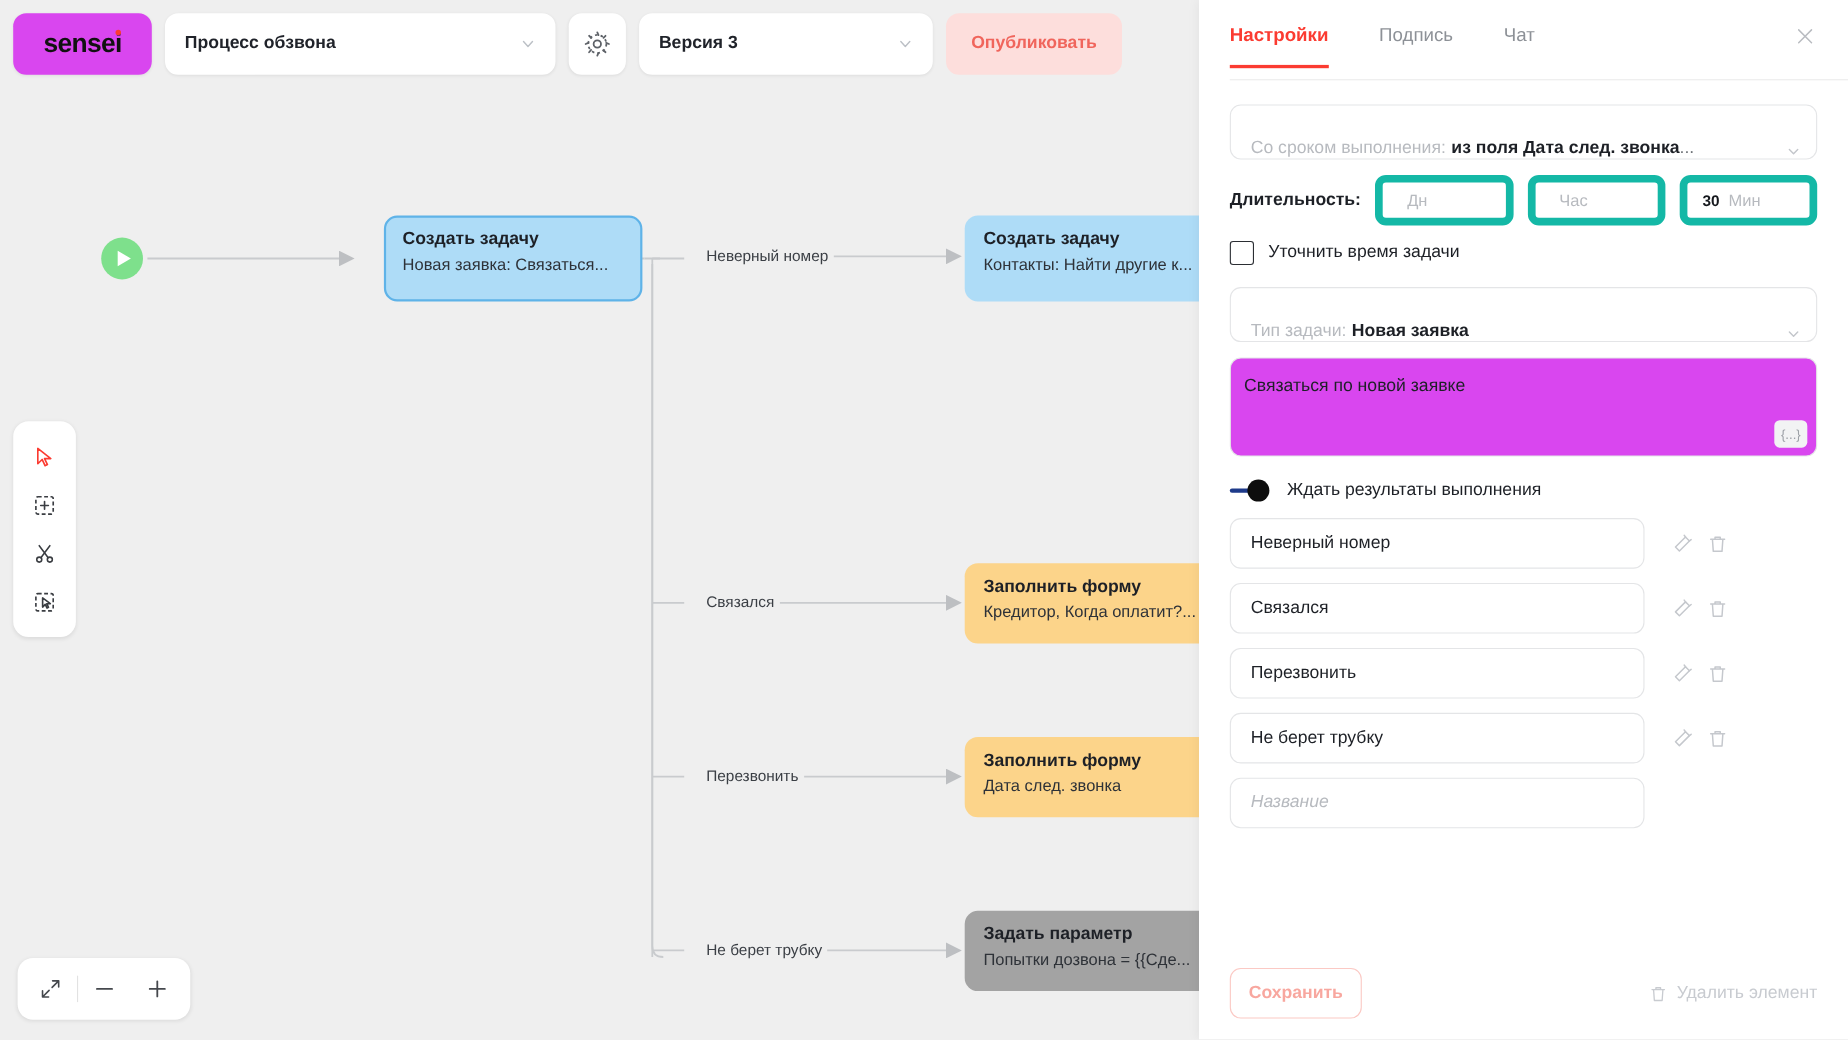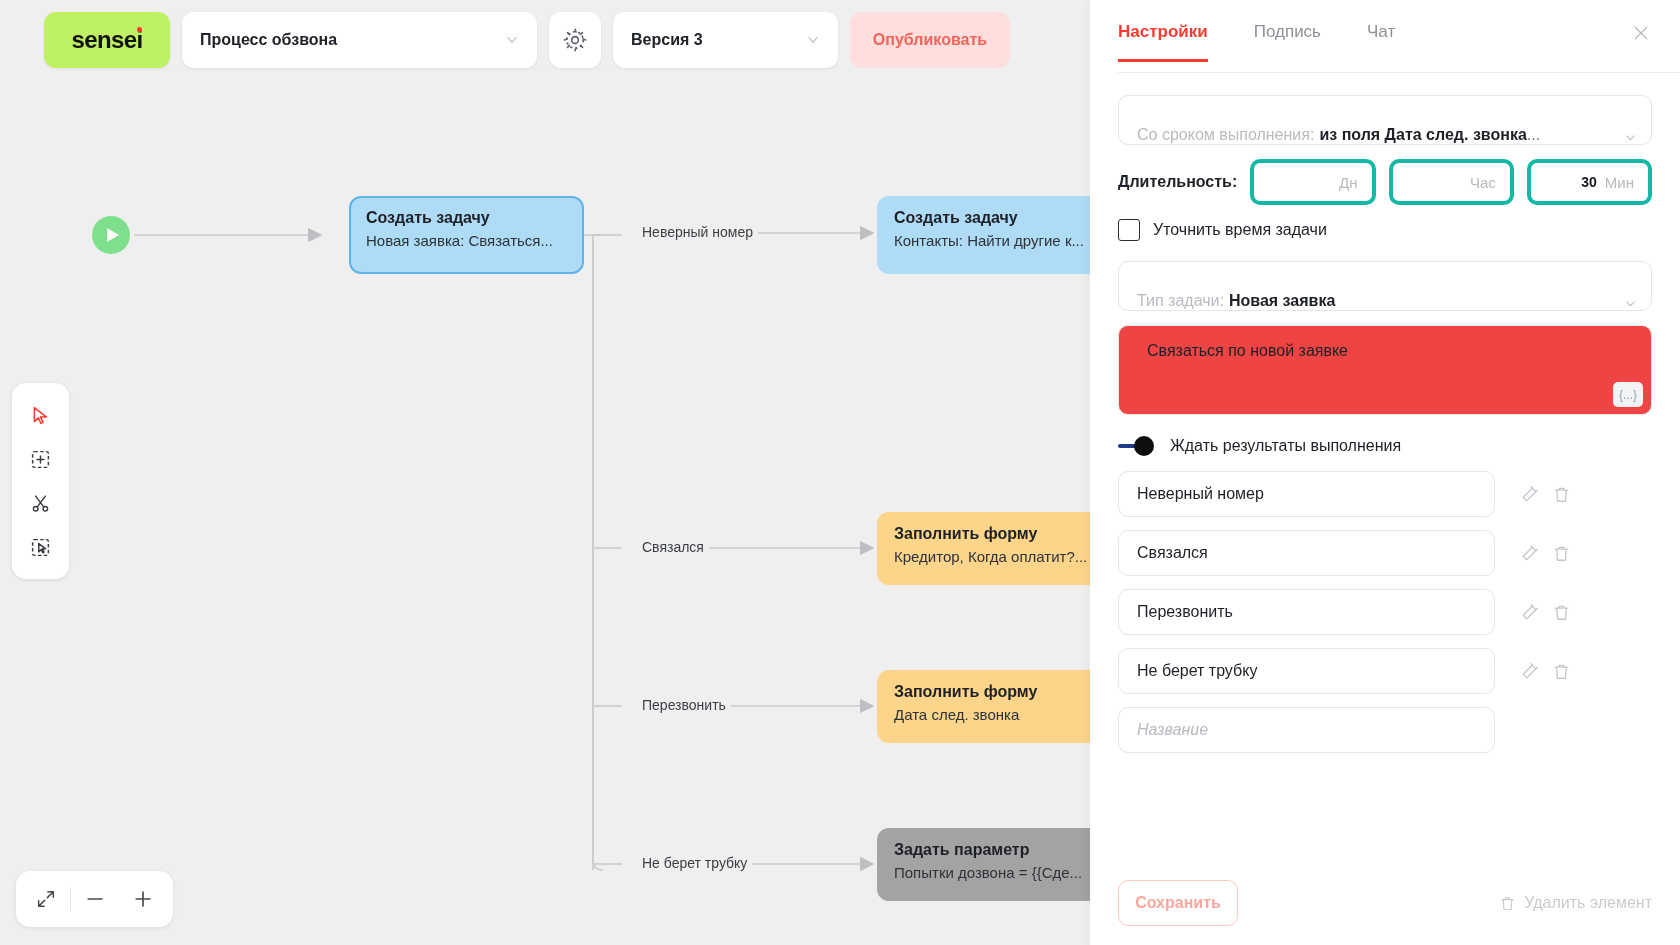--- a/index.html
+++ b/index.html
@@ -11,40 +11,39 @@
   }
   #app { position: relative; width: 1680px; height: 945px; }
 
   
   .header {
     position: absolute; top: 12px; left: 12px;
     display: flex; align-items: stretch; gap: 12px; height: 56px;
     z-index: 30;
   }
   .logo-card {
-    width: 126px; background: #bef264; border-radius: 12px;
+    width: 126px; background: #d946ef; border-radius: 12px;
     display: flex; align-items: center; justify-content: center;
     box-shadow: 0 1px 3px rgba(0,0,0,.07);
-    margin-left: 32px;
   }
   .logo-text {
     font-weight: 700; font-size: 24px; letter-spacing: -0.6px;
     color: #111; position: relative;
   }
   .logo-text .dot {
     position: absolute; width: 5px; height: 5px; border-radius: 50%;
     background: #fb3b31; top: 1px; right: 1px;
   }
   .hdr-select {
     background: #fff; border-radius: 12px; display: flex; align-items: center;
     padding: 0 18px; box-shadow: 0 1px 3px rgba(0,0,0,.07);
     justify-content: space-between;
   }
   .hdr-select.process { width: 355px; }
-  .hdr-select.version { width: 225px; }
+  .hdr-select.version { width: 267px; }
   .hdr-select .lbl { font-size: 16px; font-weight: 700; color: #20232a; }
   .hdr-select.process .lbl { font-weight: 700; }
   .chev { width: 14px; height: 14px; flex: none; color: #bcc0c6; }
   .gear-card {
     width: 52px; background: #fff; border-radius: 12px;
     display: flex; align-items: center; justify-content: center;
     box-shadow: 0 1px 3px rgba(0,0,0,.07);
   }
   .gear-card svg { width: 26px; height: 26px; color: #5e6268; }
   .publish-btn {
@@ -162,37 +161,37 @@
   .field .ph { color: #b7babf; font-size: 16px; }
   .field .val { color: #1d2026; font-size: 16px; font-weight: 700; margin-left: 5px; }
   .field .chev-sm {
     position: absolute; right: 14px; width: 13px; height: 13px; color: #c3c6cb;
   }
   .field .ellipsis { color: #6f7378; font-size: 16px; }
 
   .dur-row { display: flex; align-items: center; gap: 13px; margin: 4px 0 14px; }
   .dur-label { font-size: 16px; font-weight: 700; color: #1d2026; }
   .dur-box {
-    flex: 1; height: 46px; border: 4px solid #14b8a6; border-radius: 10px;
-    display: flex; align-items: center; justify-content: flex-end;
+    flex: 1; height: 46px; border: 7px solid #14b8a6; border-radius: 10px;
+    display: flex; align-items: center; justify-content: flex-start;
     padding: 16px 14px; gap: 8px; cursor: text; background: #fff;
   }
   .dur-box .num { font-size: 14px; font-weight: 700; color: #15181d; }
   .dur-box .unit { font-size: 15px; color: #b7babf; }
 
   .chk-row { display: flex; align-items: center; gap: 13px; margin: 14px 0 20px; }
   .chk-box {
     width: 22px; height: 22px; border: 1.7px solid #2b2e33; border-radius: 3px;
     cursor: pointer; background: #fff; flex: none;
   }
   .chk-label { font-size: 16px; color: #1d2026; }
 
   .ta-wrap {
     position: relative; border: 1px solid #e4e5e7; border-radius: 10px;
-    height: 90px; padding: 16px 28px; margin-bottom: 22px; background: #ef4444;
+    height: 90px; padding: 16px 12px; margin-bottom: 22px; background: #d946ef;
     cursor: text;
   }
   .ta-wrap .ta-text { font-size: 16px; color: #1d2026; }
   .ta-braces {
     position: absolute; right: 8px; bottom: 7px; width: 30px; height: 25px;
     background: #f2f3f4; border-radius: 5px; display: flex;
     align-items: center; justify-content: center;
     font-size: 12px; color: #9da1a7; cursor: pointer;
   }
 

